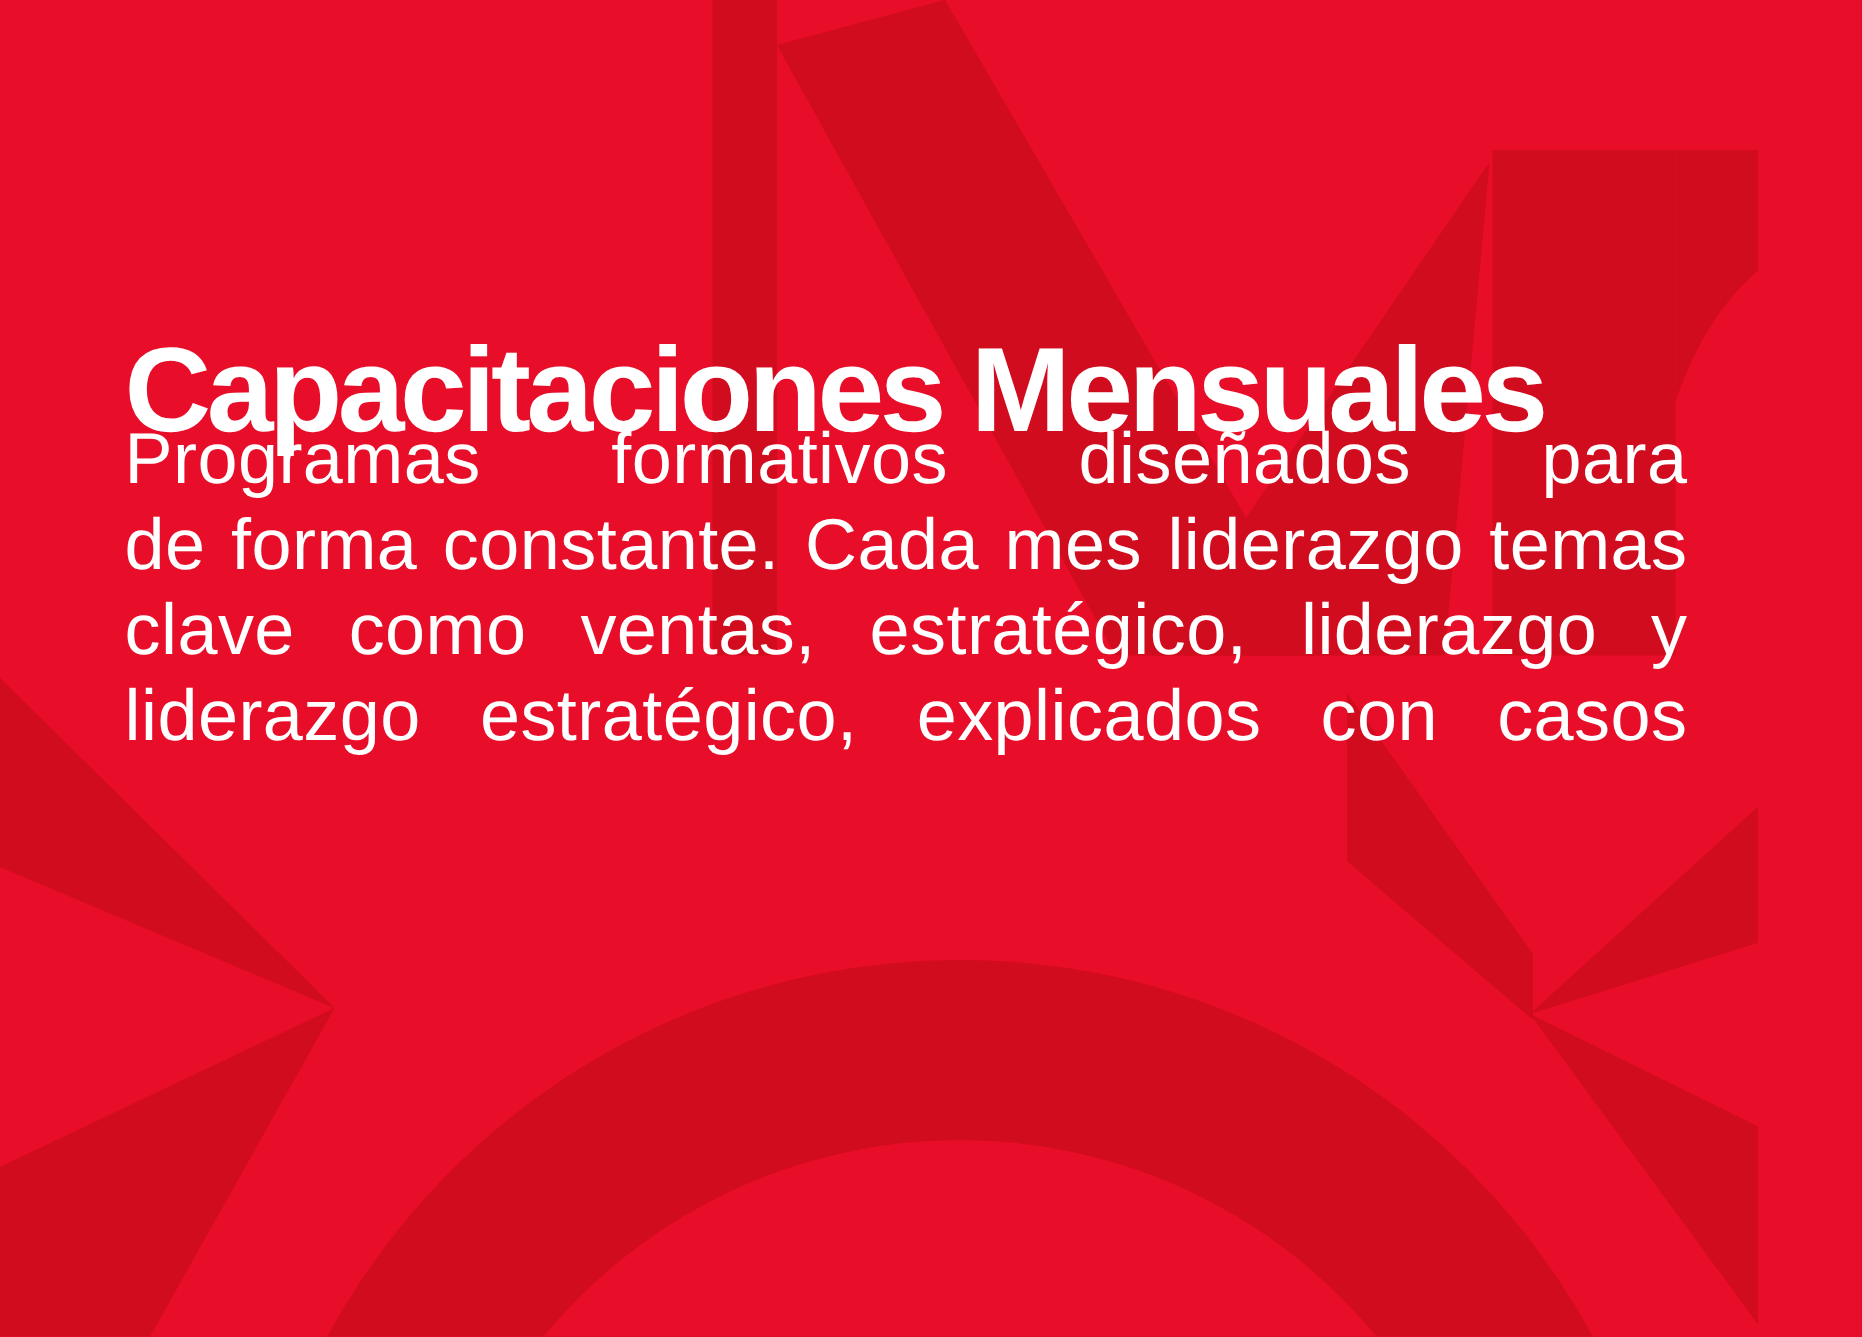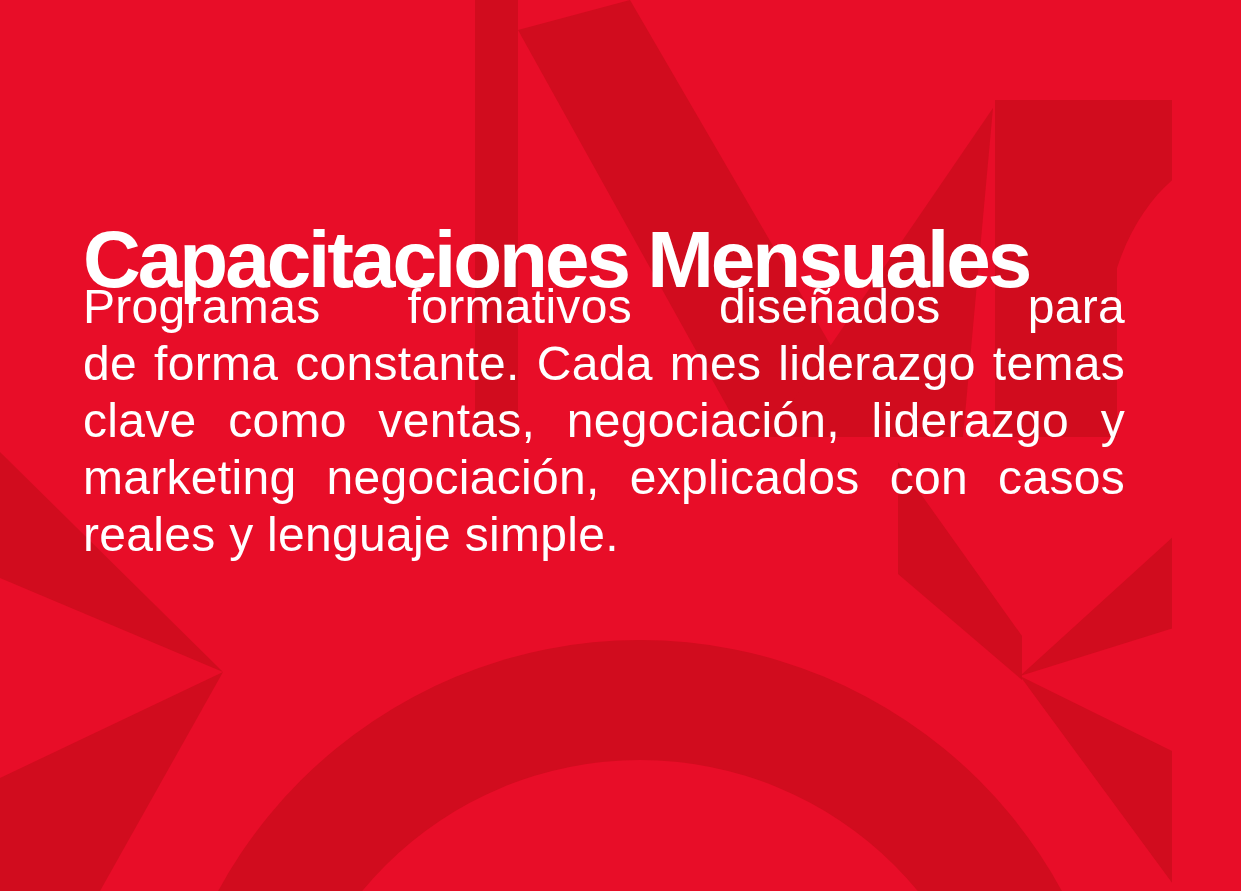--- a/index.html
+++ b/index.html
@@ -93,19 +93,18 @@
     <circle class="wm" cx="640" cy="1120" r="480"></circle>
     <circle class="wm-hole" cx="640" cy="1120" r="360"></circle>
   </svg>
 
   <div class="content">
     <h1 class="title">Capacitaciones Mensuales</h1>
 
     <div class="body-text">
       <div class="body-line">Programas formativos diseñados para</div>
       <div class="body-line">de forma constante. Cada mes liderazgo temas</div>
-      <div class="body-line">clave como ventas, negociación, liderazgo y</div>
-      <div class="body-line">marketing negociación, explicados con casos</div>
-      <div class="body-line last">reales y lenguaje simple.</div>
+      <div class="body-line">clave como ventas, estratégico, liderazgo y</div>
+      <div class="body-line">liderazgo estratégico, explicados con casos</div>
     </div>
   </div>
 
 </div>
 
 </body></html>

